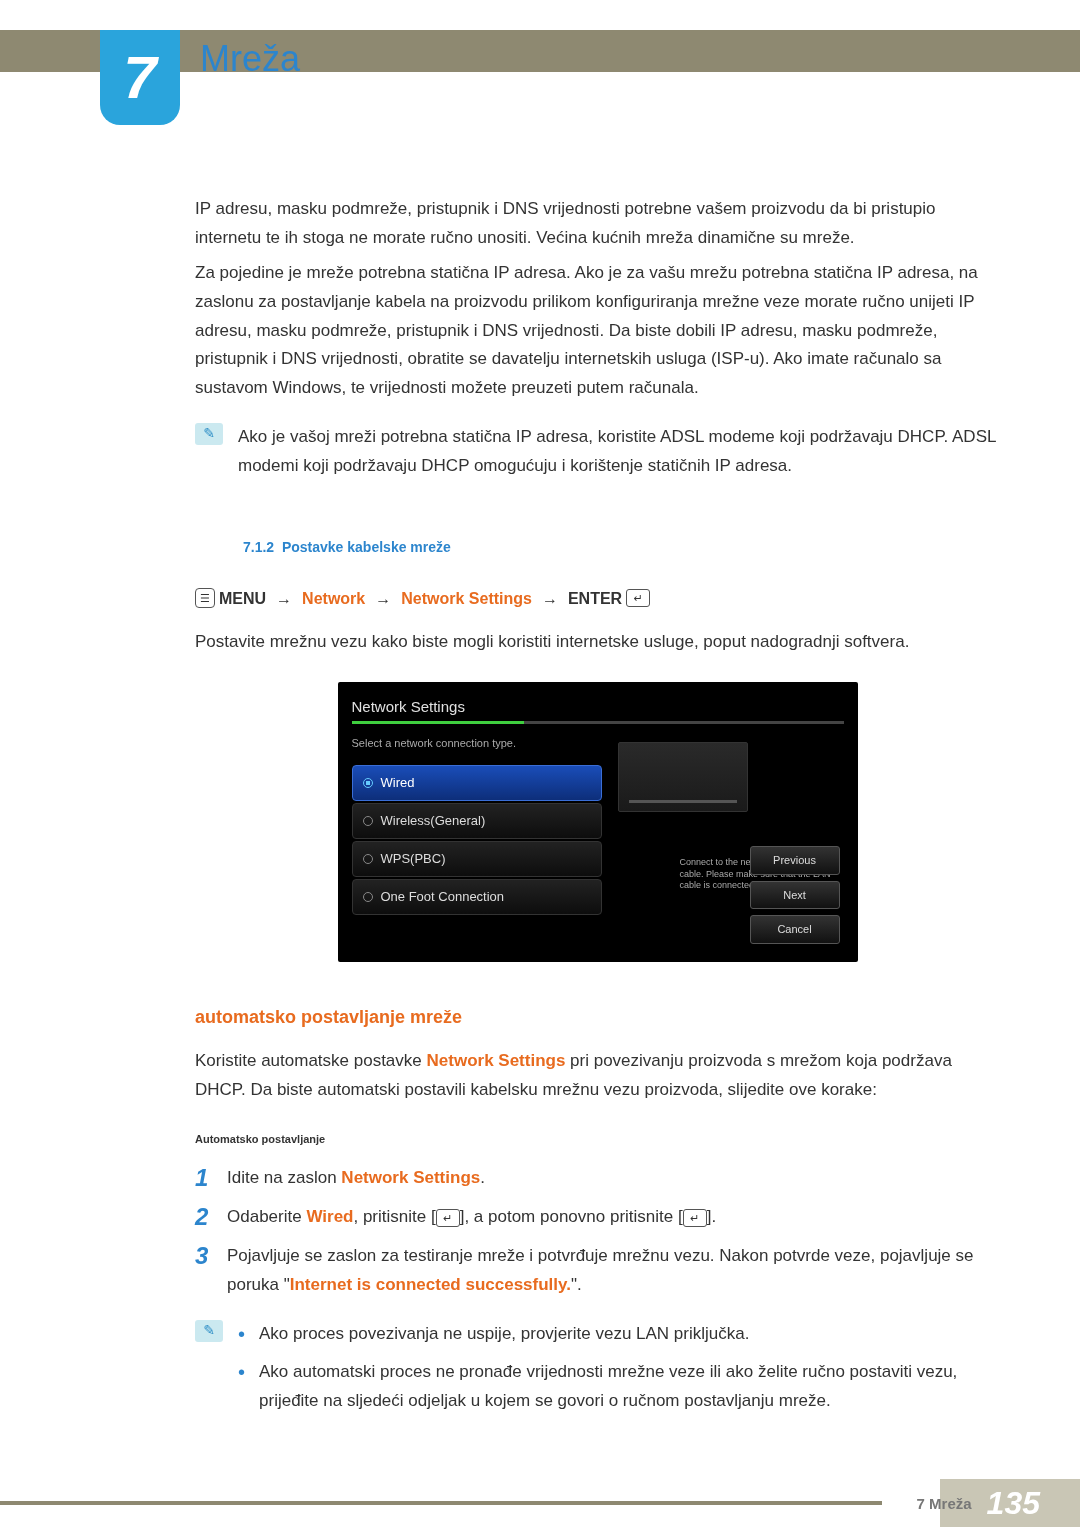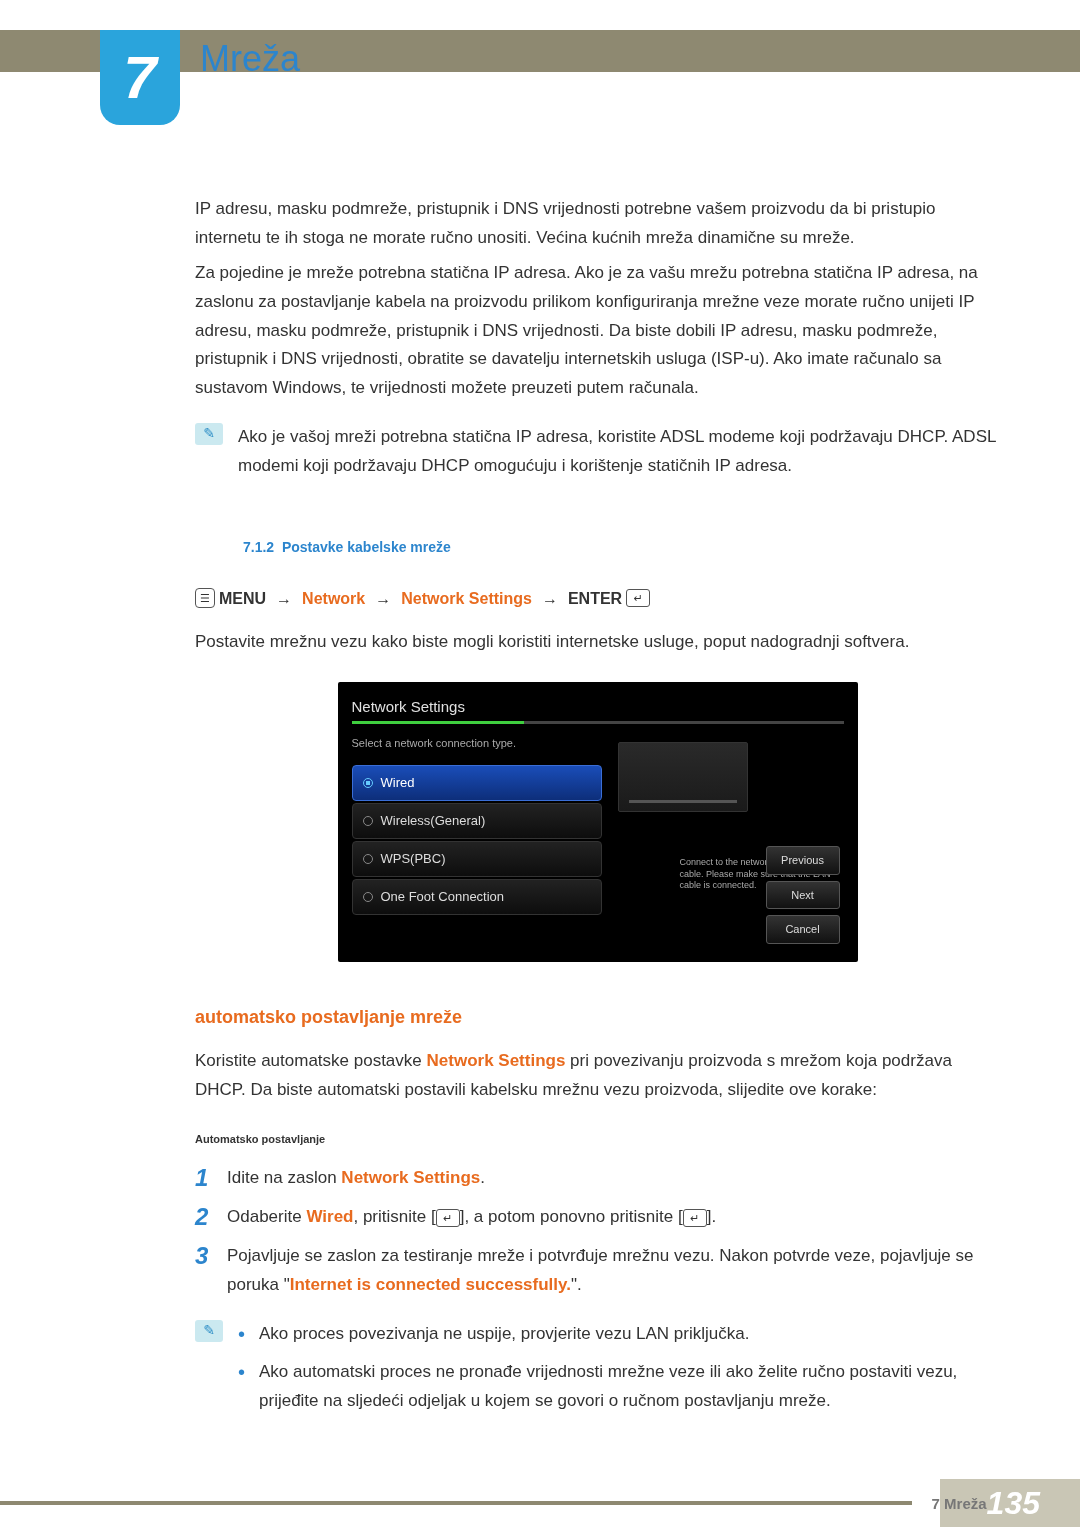--- a/index.html
+++ b/index.html
@@ -148,21 +148,21 @@
   }
   .ss-btns {
     position: absolute;
     right: 18px;
     bottom: 18px;
     display: flex;
     flex-direction: column;
     gap: 6px;
   }
   .ss-btn {
-    width: 74px;
+    width: 90px;
     padding: 4px 0;
     background: linear-gradient(#333,#111);
     border: 1px solid #555;
     border-radius: 3px;
     color: #ddd;
     font-size: 11px;
     text-align: center;
   }
   .sub-title {
     color: #e86b1f;
@@ -187,20 +187,21 @@
   .footer {
     position: absolute;
     bottom: 0;
     left: 0;
     right: 0;
     height: 48px;
     display: flex;
     align-items: center;
     justify-content: flex-end;
     padding-right: 40px;
+    gap: 15px;
     background: linear-gradient(to left, #c9c6b5 0%, #c9c6b5 140px, #fff 140px);
   }
   .footer-left { height: 4px; background:#8e8971; flex:1; margin-right:20px;}
   .footer-text { color: #777; font-size: 15px; font-weight: bold; }
   .footer-num {
     color: #fff;
     font-size: 32px;
     font-weight: bold;
     font-style: italic;
   }

